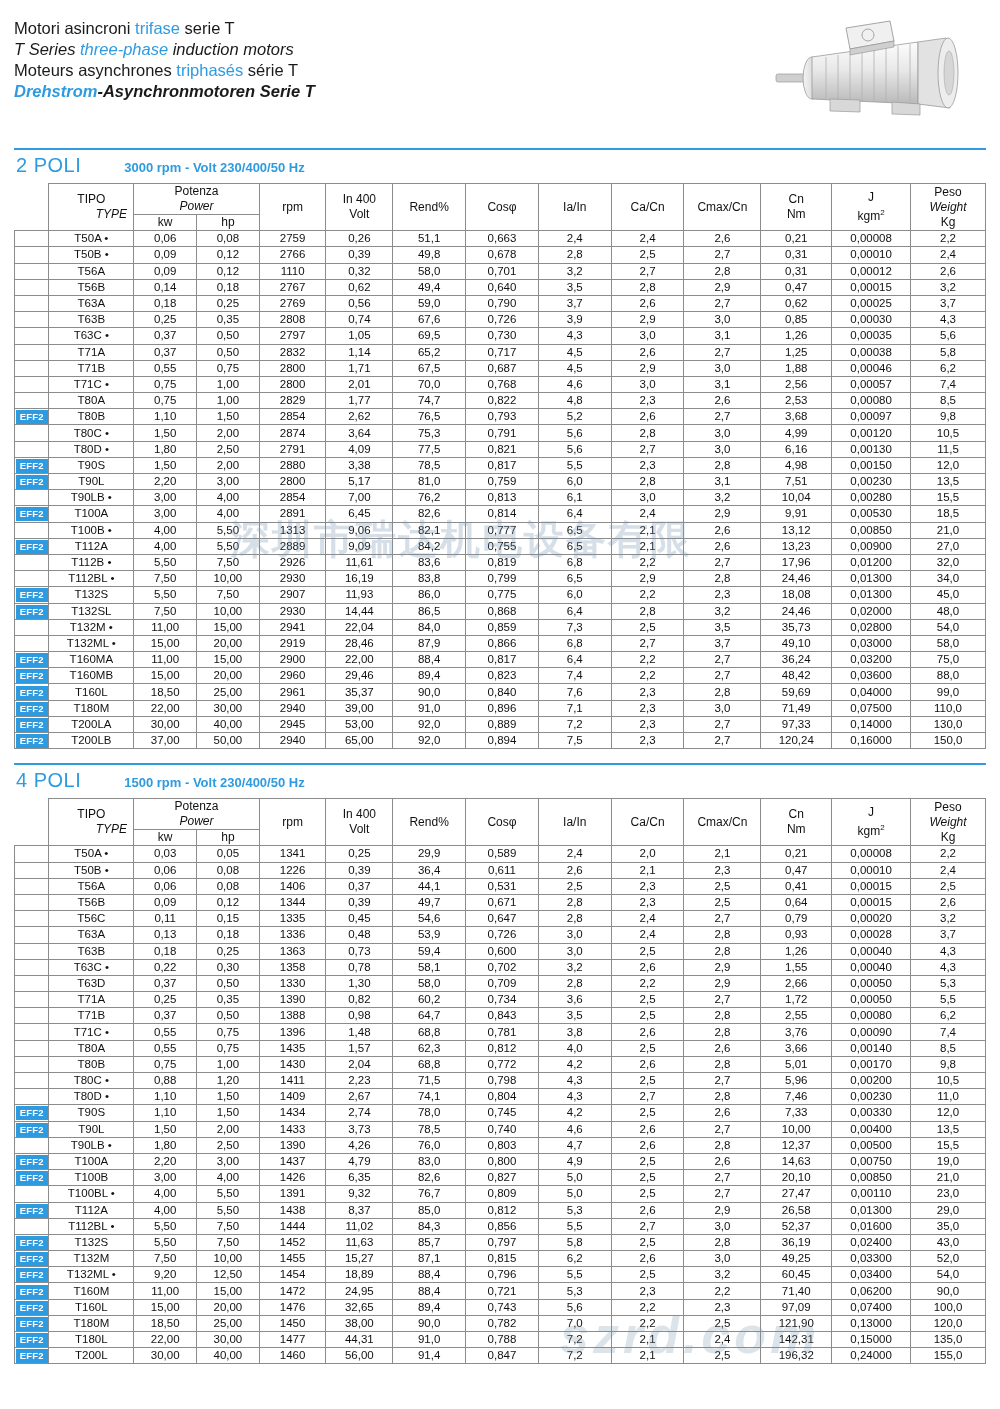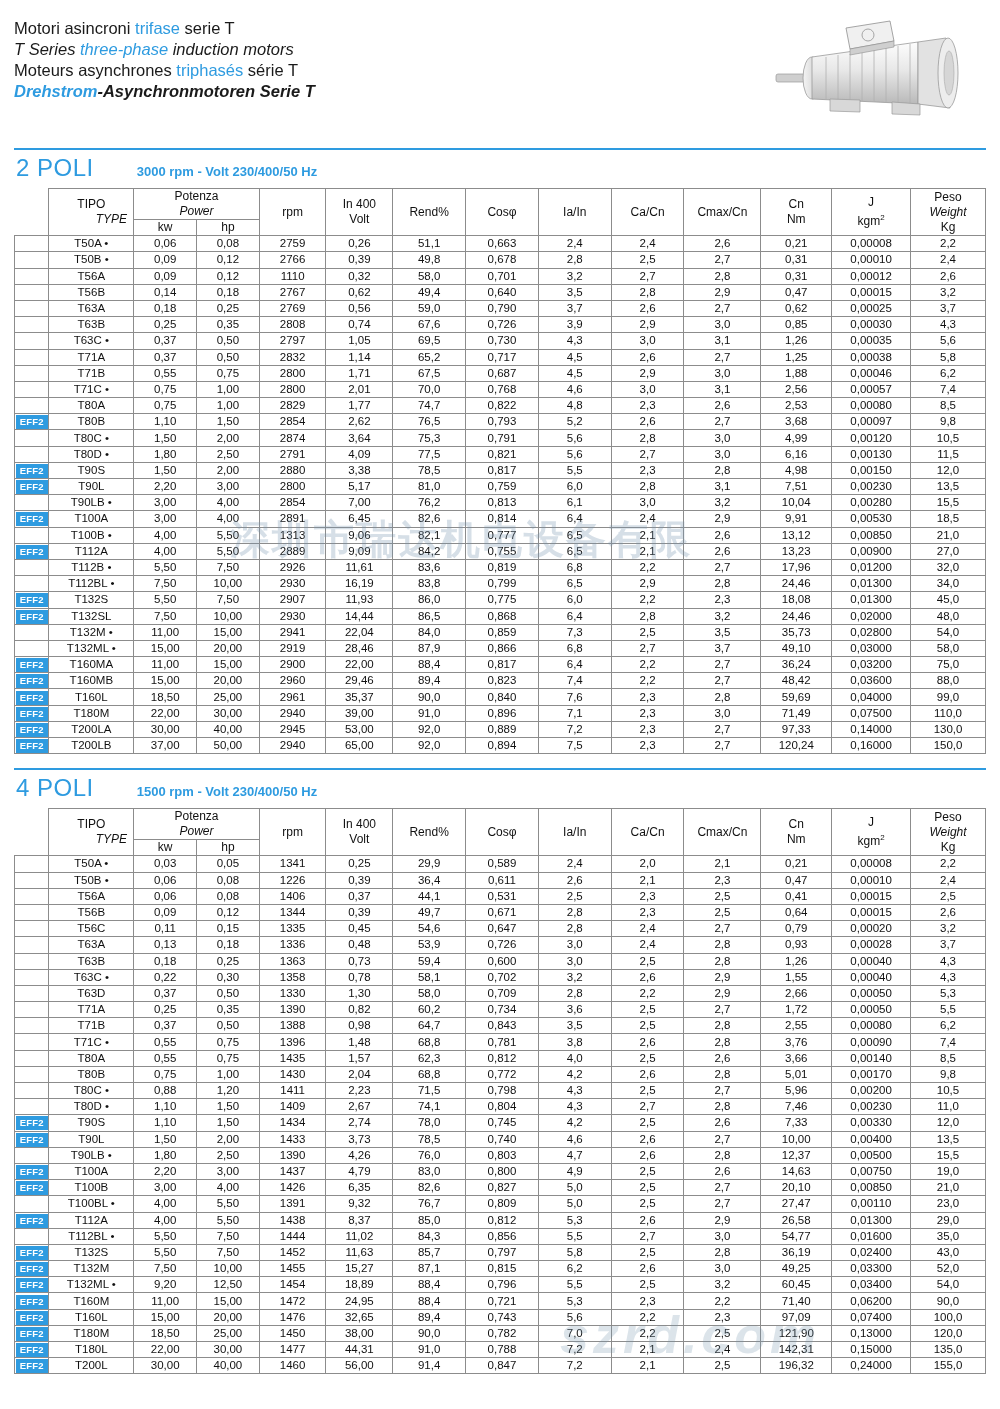--- a/index.html
+++ b/index.html
@@ -44,21 +44,21 @@
     border-top: 2px solid #2e9be0;
     margin-top: 4px;
   }
   .sec-head {
     display: flex;
     align-items: baseline;
     gap: 10px;
     padding: 4px 0 6px 2px;
   }
   .sec-poles {
-    font-size: 24px;
+    font-size: 20px;
     color: #2e9be0;
     letter-spacing: .5px;
   }
   .sec-sub {
     font-size: 13px;
     font-weight: bold;
     color: #2e9be0;
     margin-left: 33px;
   }
 
@@ -1223,21 +1223,21 @@
           <td class="type">T112BL •</td>
           <td>5,50</td>
           <td>7,50</td>
           <td>1444</td>
           <td>11,02</td>
           <td>84,3</td>
           <td>0,856</td>
           <td>5,5</td>
           <td>2,7</td>
           <td>3,0</td>
-          <td>54,77</td>
+          <td>52,37</td>
           <td>0,01600</td>
           <td>35,0</td>
         </tr>
         <tr>
           <td class="eff"><span class="eff-badge">EFF2</span></td>
           <td class="type">T132S</td>
           <td>5,50</td>
           <td>7,50</td>
           <td>1452</td>
           <td>11,63</td>

